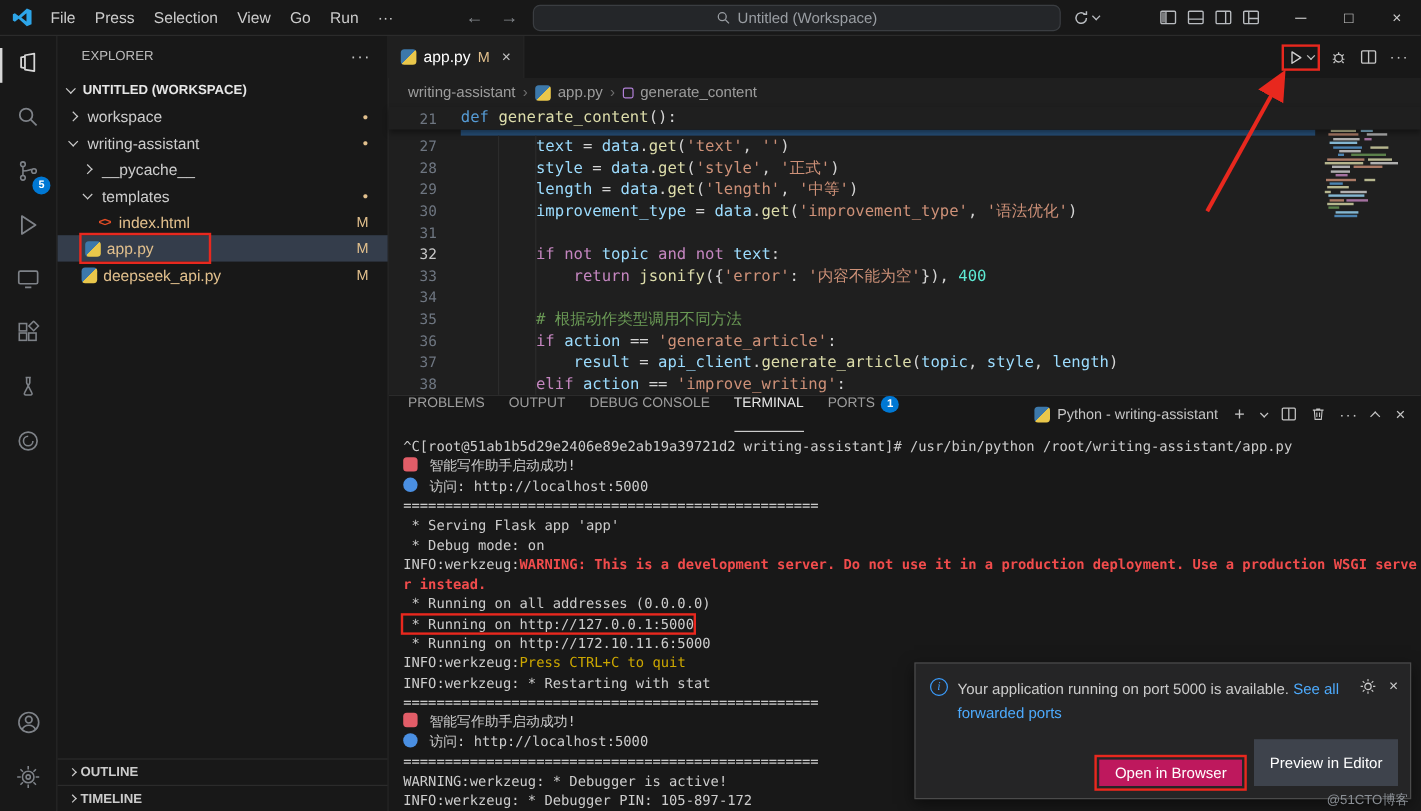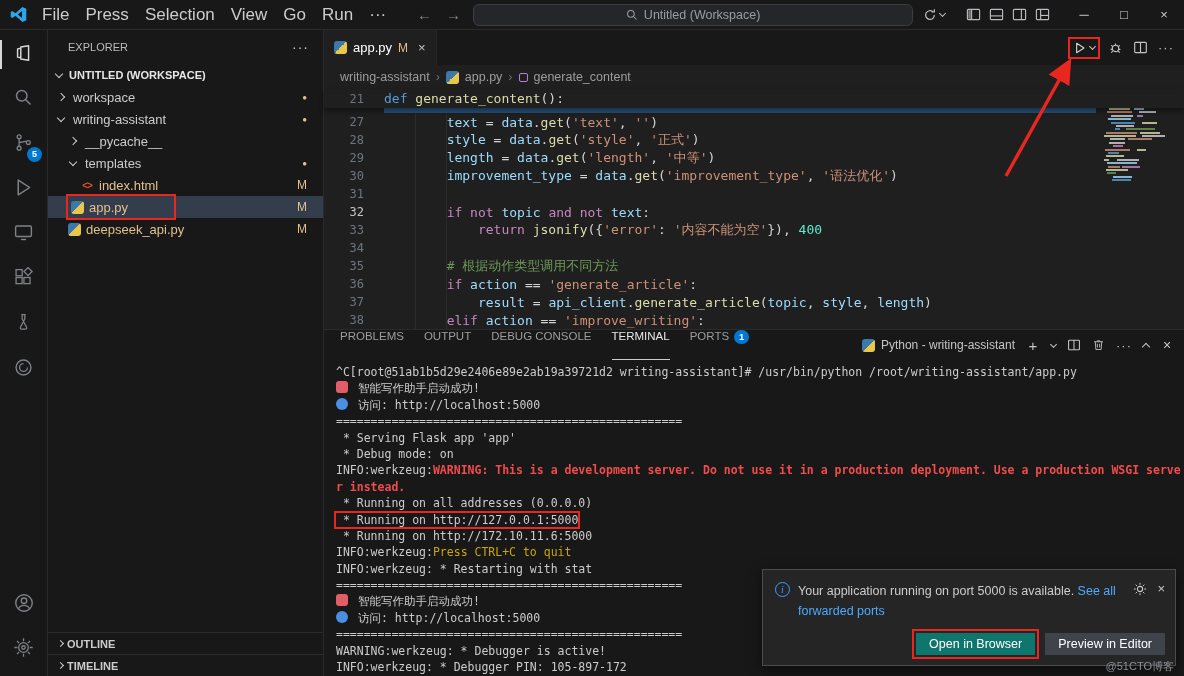--- a/index.html
+++ b/index.html
@@ -5,21 +5,21 @@
   * { margin:0; padding:0; box-sizing:border-box; }
   html,body { width:1184px; height:676px; overflow:hidden; }
   body { background:#1f1f1f; font-family:"Liberation Sans",sans-serif; color:#cccccc; position:relative; }
   #app { width:1184px; height:676px; position:relative; overflow:hidden; }
 
   
   .titlebar { height:30px; background:#181818; border-bottom:1px solid #2b2b2b; display:flex; align-items:center; }
   .tb-left { display:flex; align-items:center; }
   .vscode-logo { width:18px; height:18px; margin:0 6px 0 10px; display:flex; align-items:center; }
   .menubar { display:flex; align-items:center; }
-  .menu-item { padding:0 8px; font-size:17px; color:#cccccc; height:22px; line-height:22px; border-radius:5px; cursor:default; }
+  .menu-item { padding:0 8px; font-size:13px; color:#cccccc; height:22px; line-height:22px; border-radius:5px; cursor:default; }
   .tb-center { flex:1; display:flex; align-items:center; justify-content:center; gap:10px; }
   .nav-arrow { color:#85898e; font-size:15px; padding:0 2px; }
   .searchbox { width:440px; height:22px; background:#242629; border:1px solid #3a3d41; border-radius:6px; display:flex; align-items:center; justify-content:center; gap:6px; color:#9a9ea3; font-size:12.5px; }
   .sync-wrap { display:flex; align-items:center; gap:3px; color:#b9bcc0; }
   .tb-right { display:flex; align-items:center; }
   .layout-icons { display:flex; align-items:center; gap:8px; margin-right:14px; color:#b9bcc0; }
   .layout-icons svg { display:block; }
   .win-btn { width:40px; height:29px; display:flex; align-items:center; justify-content:center; color:#cccccc; font-size:13px; }
 
   
@@ -105,21 +105,21 @@
 
   
   .toast { position:absolute; right:8px; bottom:10px; width:414px; background:#252526; border:1px solid #4b4b4b; box-shadow:0 4px 12px rgba(0,0,0,.5); padding:11px 10px 10px 12px; z-index:30; font-size:12.5px; }
   .toast-row { display:flex; gap:8px; align-items:flex-start; }
   .info-icon { flex:none; width:15px; height:15px; border-radius:50%; border:1.5px solid #3b9eff; color:#3b9eff; font-size:10px; font-style:italic; display:flex; align-items:center; justify-content:center; font-family:"Liberation Serif",serif; margin-top:1px; }
   .toast-msg { flex:1; line-height:1.6; color:#cccccc; }
   .toast-link { color:#4daafc; }
   .toast-acts { flex:none; display:flex; gap:10px; align-items:center; color:#cccccc; margin-left:2px; }
   .toast-btns { display:flex; justify-content:flex-end; gap:10px; margin-top:12px; }
   .btn { font-family:"Liberation Sans",sans-serif; font-size:12.5px; padding:4px 13px; border:none; color:#fff; cursor:default; }
-  .btn.primary { background:#0f766e; }
+  .btn.primary { background:#be185d;margin-top:17px; }
   .btn.secondary { background:#3e434c; }
   .btn.annotated { outline:2px solid #e8281e; outline-offset:2px; }
 
   
   .arrow-overlay { position:absolute; inset:0; pointer-events:none; z-index:40; }
   .watermark { position:absolute; right:10px; bottom:2px; font-size:11px; color:#8b9096; z-index:45; }
 </style>
 </head>
 <body>
 

